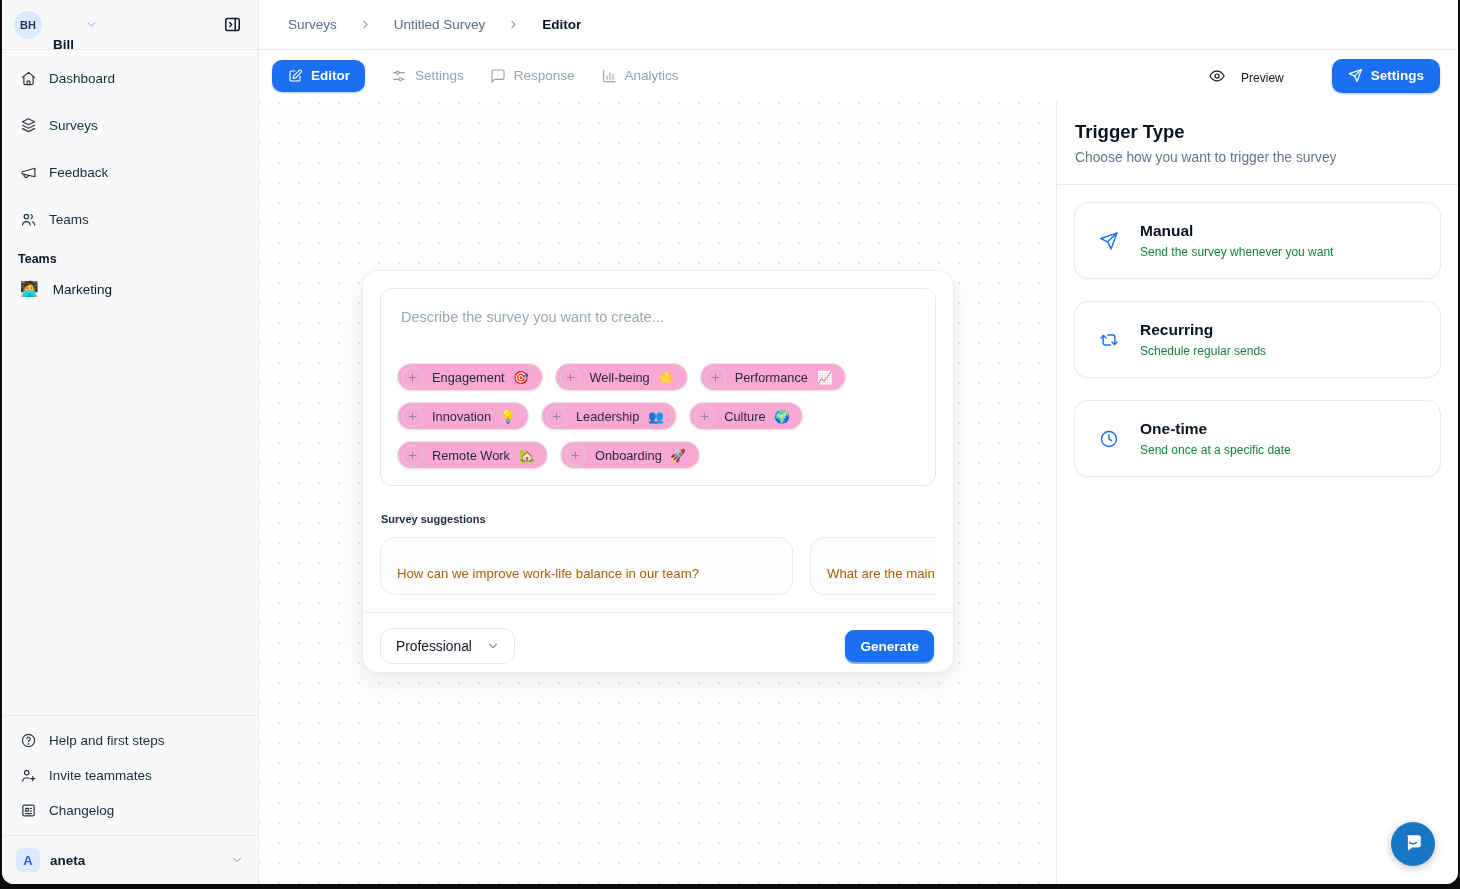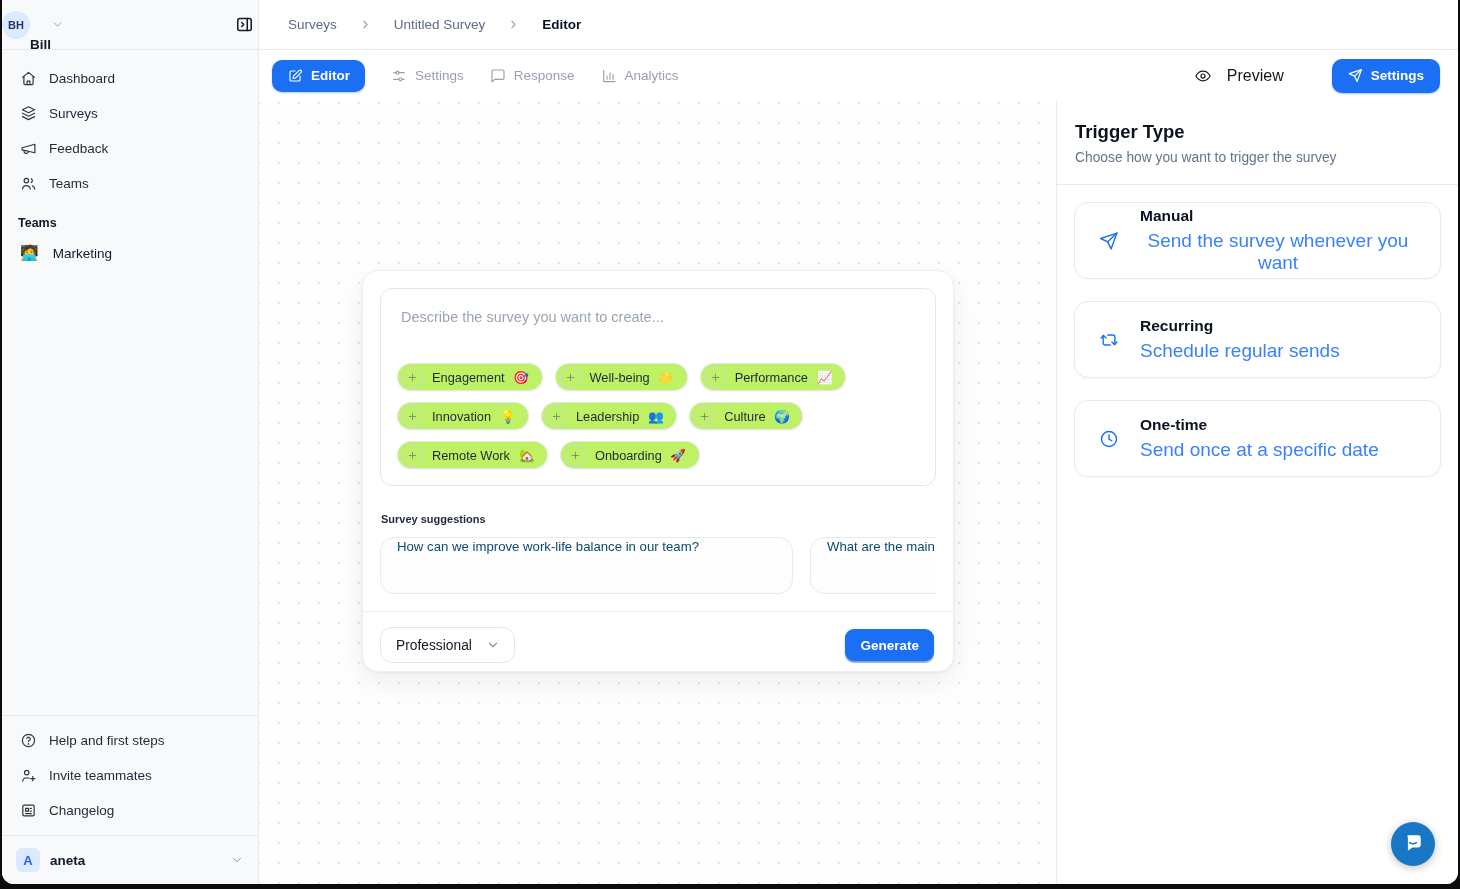--- a/index.html
+++ b/index.html
@@ -7,26 +7,26 @@
   body { background:#0c0c0c; font-family:"Liberation Sans", sans-serif; color:#0f172a; }
   .app {
     position:absolute; left:2px; right:2px; top:0; bottom:5px;
     background:#fff; border-radius:0 0 12px 12px; overflow:hidden;
     display:flex;
   }
   svg.ic { display:block; fill:none; stroke:currentColor; stroke-width:1.7; stroke-linecap:round; stroke-linejoin:round; }
 
   
   .sidebar { width:257px; flex:0 0 257px; background:#f8f9fb; border-right:1px solid #e8eaee; display:flex; flex-direction:column; }
-  .sb-header { height:50px; flex:0 0 50px; border-bottom:1px solid #e8eaee; display:flex; align-items:center; padding:0 0; gap:0; }
+  .sb-header { height:50px; flex:0 0 50px; border-bottom:1px solid #e8eaee; display:flex; align-items:center; padding:0 12px; gap:11px; }
   .avatar-bh { width:28px; height:28px; border-radius:50%; background:#dbeafe; color:#1e3a5f; font-size:11px; font-weight:bold; display:flex; align-items:center; justify-content:center; }
   .sb-user-name { font-size:13.5px; font-weight:bold; color:#111827;margin-top:40px; }
   .sb-user-chevron { color:#8a93a1; }
   .sb-collapse { margin-left:auto; width:28px; height:28px; border:none; background:transparent; color:#111827; display:flex; align-items:center; justify-content:center; cursor:pointer; border-radius:6px; }
-  .sb-nav { padding:12px 8px 0 8px; display:flex; flex-direction:column; gap:2px; }
+  .sb-nav { padding:12px 8px 0 8px; display:flex; flex-direction:column; gap:14px; }
   .sb-item { height:33px; display:flex; align-items:center; gap:12px; padding:0 10px; border-radius:8px; font-size:13.5px; color:#1f2937; cursor:pointer; }
   .sb-item .ic { width:17px; height:17px; color:#30363f; }
   .sb-section-title { padding:16px 16px 6px 16px; font-size:12.5px; font-weight:bold; color:#111827; }
   .sb-team { height:34px; display:flex; align-items:center; gap:14px; padding:0 18px; font-size:13.5px; color:#111827; cursor:pointer; }
   .sb-team-emoji { font-size:15px; }
   .sb-grow { flex:1 1 auto; }
   .sb-footer { border-top:1px solid #e8eaee; padding:8px 8px; display:flex; flex-direction:column; gap:2px; }
   .sb-account { border-top:1px solid #e8eaee; height:49px; flex:0 0 49px; display:flex; align-items:center; gap:10px; padding:0 14px; cursor:pointer; }
   .avatar-a { width:24px; height:24px; border-radius:6px; background:#dbeafe; color:#2563eb; font-weight:bold; font-size:13px; display:flex; align-items:center; justify-content:center; }
   .sb-account-name { font-size:13.5px; font-weight:bold; color:#111827; }
@@ -38,59 +38,59 @@
   .crumb { font-size:13.5px; color:#5b6b82; cursor:pointer; }
   .crumb.current { color:#0b1220; font-weight:bold; cursor:default; }
   .crumb-sep { color:#94a3b8; }
   .crumb-sep .ic { width:13px; height:13px; stroke-width:2; }
 
   .tabbar { height:51px; flex:0 0 51px; display:flex; align-items:center; padding:0 18px 0 13px; gap:26px; background:#fff; }
   .tab { display:flex; align-items:center; gap:8px; font-size:13.5px; color:#98a1ad; cursor:pointer; background:transparent; border:none; font-family:inherit; }
   .tab .ic { width:16px; height:16px; }
   .tab.active { background:#1a6ff2; color:#fff; font-weight:bold; border-radius:10px; padding:8px 15px; box-shadow:0 1px 2px rgba(26,111,242,.35); }
   .tabbar-spacer { flex:1 1 auto; }
-  .preview-btn { display:flex; align-items:flex-end; gap:15px; font-size:16px; color:#16181d; background:transparent; border:none; cursor:pointer; font-family:inherit; }
+  .preview-btn { display:flex; align-items:flex-end; gap:15px; font-size:12px; color:#16181d; background:transparent; border:none; cursor:pointer; font-family:inherit; }
   .preview-btn .ic { width:18px; height:18px; stroke-width:1.6; }
   .publish-btn { display:flex; align-items:center; gap:8px; height:34px; padding:0 16px; margin-left:22px; background:#1a6ff2; color:#fff; border:none; border-radius:10px; font-size:13.5px; font-weight:bold; cursor:pointer; font-family:inherit; box-shadow:0 1px 2px rgba(26,111,242,.4); }
   .publish-btn .ic { width:15px; height:15px; stroke-width:1.9; }
 
   
   .content { flex:1 1 auto; display:flex; min-height:0; }
   .canvas { flex:1 1 auto; position:relative; overflow:hidden; background-color:#fefefe;
     background-image:radial-gradient(#e2e4e8 1.2px, transparent 1.3px);
     background-size:20px 20px; background-position:10px 12px; }
 
   .composer-card { position:absolute; left:103px; top:169px; width:592px; background:#fff; border:1px solid #eef0f3; border-radius:16px; box-shadow:0 1px 3px rgba(16,24,40,.06), 0 10px 28px rgba(16,24,40,.07); }
   .composer-inner { padding:17px 17px 0 17px; }
   .prompt-box { border:1px solid #e4e7ea; border-radius:12px; height:198px; display:flex; flex-direction:column; padding:14px 16px 14px 16px; background:#fff; }
   .prompt-input { flex:1 1 auto; border:none; outline:none; resize:none; font-family:inherit; font-size:14.5px; color:#111827; background:transparent; padding:6px 4px; }
   .prompt-input::placeholder { color:#9aa5b3; }
   .chips { display:flex; flex-wrap:wrap; gap:11px 12px; padding-bottom:2px; }
-  .chip { display:inline-flex; align-items:center; gap:9px; height:28px; padding:0 12px 0 4px; background:#bef264; border:1px solid #e4e7ea; border-radius:15px; font-size:12.8px; color:#1f2937; cursor:pointer; box-shadow:0 1px 2px rgba(16,24,40,.05); }
+  .chip { display:inline-flex; align-items:center; gap:9px; height:28px; padding:0 12px 0 4px; background:#f9a8d4; border:1px solid #e4e7ea; border-radius:15px; font-size:12.8px; color:#1f2937; cursor:pointer; box-shadow:0 1px 2px rgba(16,24,40,.05); }
   .chip-plus { width:21px; height:21px; border:1px solid #cfd5dc; border-radius:50%; color:#7c8594; display:flex; align-items:center; justify-content:center; flex:0 0 21px; }
   .chip-plus .ic { width:11px; height:11px; stroke-width:2; }
   .sugg-title { font-size:11px; font-weight:bold; color:#1e293b; margin:27px 0 12px 1px; }
   .sugg-row { display:flex; gap:17px; overflow:hidden; white-space:nowrap; }
-  .sugg-card { flex:0 0 413px; width:413px; height:57px; border:1px solid #e7eaee; border-radius:14px; background:#fdfdfe; padding:1px 16px; font-size:13.2px; color:#0c4a6e; overflow:hidden; cursor:pointer; }
+  .sugg-card { flex:0 0 413px; width:413px; height:57px; border:1px solid #e7eaee; border-radius:14px; background:#fdfdfe; padding:28px 16px; font-size:13.2px; color:#a16207; overflow:hidden; cursor:pointer; }
   .card-divider { height:1px; background:#eef0f3; margin-top:17px; }
   .card-footer { display:flex; align-items:center; justify-content:space-between; padding:15px 19px 8px 17px; }
   .tone-select { display:flex; align-items:center; gap:14px; height:36px; padding:0 14px 0 15px; border:1px solid #e4e7ea; border-radius:12px; background:#fff; font-size:13.8px; color:#111827; cursor:pointer; font-family:inherit; }
   .tone-select .ic { width:14px; height:14px; color:#8a93a1; stroke-width:2; }
   .generate-btn { height:32px; padding:0 15px; background:#1a6ff2; color:#fff; border:none; border-radius:9px; font-size:13.5px; font-weight:bold; cursor:pointer; font-family:inherit; box-shadow:0 2px 0 rgba(13,71,161,.35), 0 1px 2px rgba(26,111,242,.4); }
 
   
   .trigger-panel { width:402px; flex:0 0 402px; border-left:1px solid #e8eaee; background:#fff; display:flex; flex-direction:column; }
   .tp-header { padding:20px 18px 19px 18px; border-bottom:1px solid #e8eaee; }
   .tp-title { font-size:18.5px; font-weight:bold; color:#0b1220; }
   .tp-subtitle { font-size:13.8px; color:#64748b; margin-top:7px; }
   .tp-cards { padding:17px 17px; display:flex; flex-direction:column; gap:22px; }
   .tp-card { border:1px solid #e7eaee; border-radius:14px; background:#fff; height:77px; display:flex; align-items:center; gap:21px; padding:0 24px; cursor:pointer; box-shadow:0 1px 2px rgba(16,24,40,.03); }
   .tp-card .ic { width:20px; height:20px; color:#1a6ff2; flex:0 0 20px; }
   .tp-card-title { font-size:15.5px; font-weight:bold; color:#0b1220; }
-  .tp-card-desc { font-size:19px; color:#3b82f6; margin-top:5px;text-align:center; }
+  .tp-card-desc { font-size:12px; color:#15803d; margin-top:5px;text-align:center; }
 
   
   .chat-fab { position:absolute; right:23px; bottom:18px; width:44px; height:44px; border-radius:50%; background:#1777c5; border:none; cursor:pointer; display:flex; align-items:center; justify-content:center; box-shadow:0 2px 8px rgba(0,0,0,.25); }
 </style>
 </head>
 <body>
 
 <div class="app">
 
   <aside class="sidebar">

